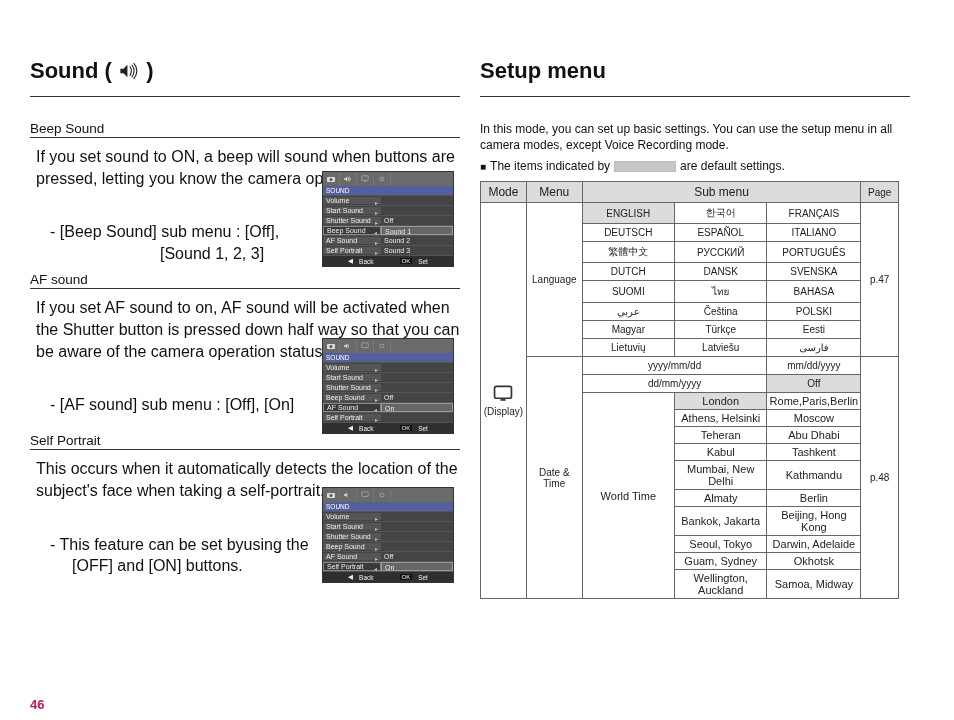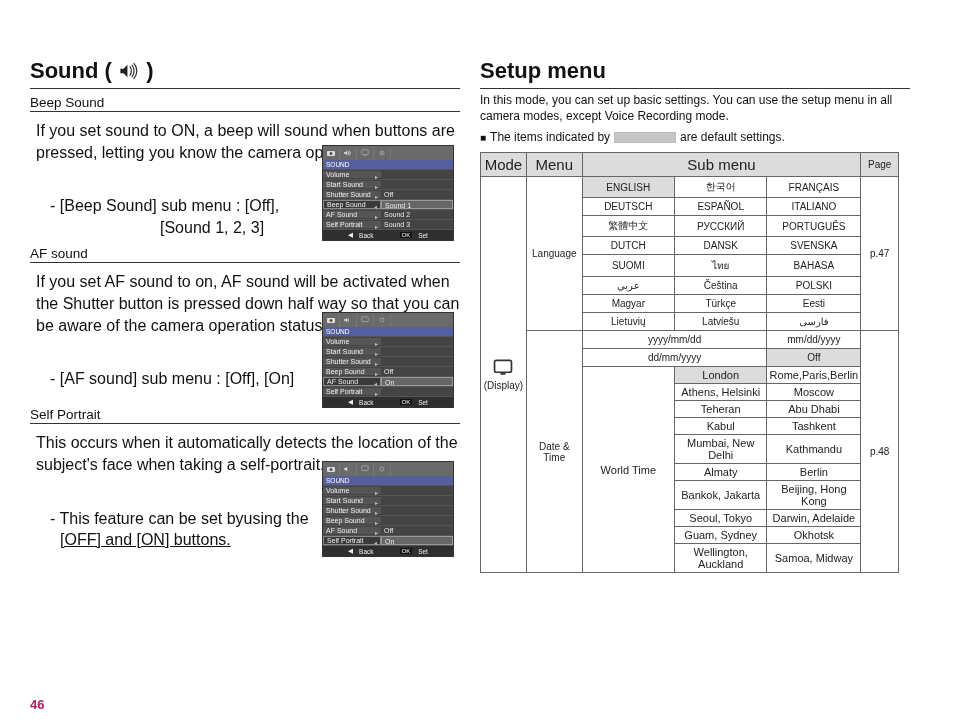--- a/index.html
+++ b/index.html
@@ -14,22 +14,22 @@
   }
   .two-col {
     display: flex;
     gap: 20px;
     padding: 0 30px 10px 30px;
   }
   .col-left { width: 430px; padding-top: 58px; }
   .col-right { width: 430px; padding-top: 58px; }
   .title-row {
     border-bottom: 1.8px solid #333;
-    padding-bottom: 4px;
-    margin-bottom: 3px;
+    padding-bottom: 12px;
+    margin-bottom: 24px;
     display: flex;
     align-items: flex-end;
   }
   .title-row h1 {
     font-size: 22px;
     font-weight: 700;
   }
   .speaker-icon svg { width: 22px; height: 18px; vertical-align: -2px; }
   .subhead {
     border-bottom: 1px solid #333;
@@ -95,21 +95,21 @@
     font-size: 10px;
     color:#222;
   }
   .setup-table td, .setup-table th {
     border: 1px solid #666;
     text-align: center;
     padding: 3px 2px;
     vertical-align: middle;
   }
   .setup-table th {
-    background:#dcdcdc; font-weight: normal; font-size: 15px;
+    background:#dcdcdc; font-weight: normal; font-size: 12px;
   }
   .setup-table .mode-cell { width: 46px; }
   .setup-table .menu-cell { width: 56px; }
   .setup-table .page-cell { width: 38px; font-size: 10px; }
   .setup-table .sub3 { width: 94px; }
   .setup-table .default { background:#dcdcdc; }
   .setup-table .worldtime td { font-size: 11px; padding:2px 1px; }
   .disp-icon svg { width: 22px; height: 20px; }
   
   .pagenum {
@@ -274,21 +274,21 @@
           <span>Set</span>
         </div>
       </div>
     </div>
 
     <div class="section-block" style="min-height:160px; margin-top:4px;">
       <div class="subhead">Self Portrait</div>
       <p class="bodytext">This occurs when it automatically detects the location of the subject's face when taking a self-portrait.</p>
       <div class="bodytext" style="margin-top:8px;">
         <span class="sub-indent">- This feature can be set byusing the</span>
-        <span style="margin-left:24px; display:block;text-decoration:underline;">[OFF] and [ON] buttons.</span>
+        <span style="margin-left:36px; display:block;">[OFF] and [ON] buttons.</span>
       </div>
 
       <div class="mini" style="top:54px;">
         <div class="tabbar">
           <span class="tab">
               <svg width="10" height="8" viewBox="0 0 10 8">
                 <rect x="1" y="2" width="8" height="5" rx="1" fill="#ddd"></rect>
                 <circle cx="5" cy="4.5" r="1.5" fill="#555"></circle>
               </svg>
             </span>

